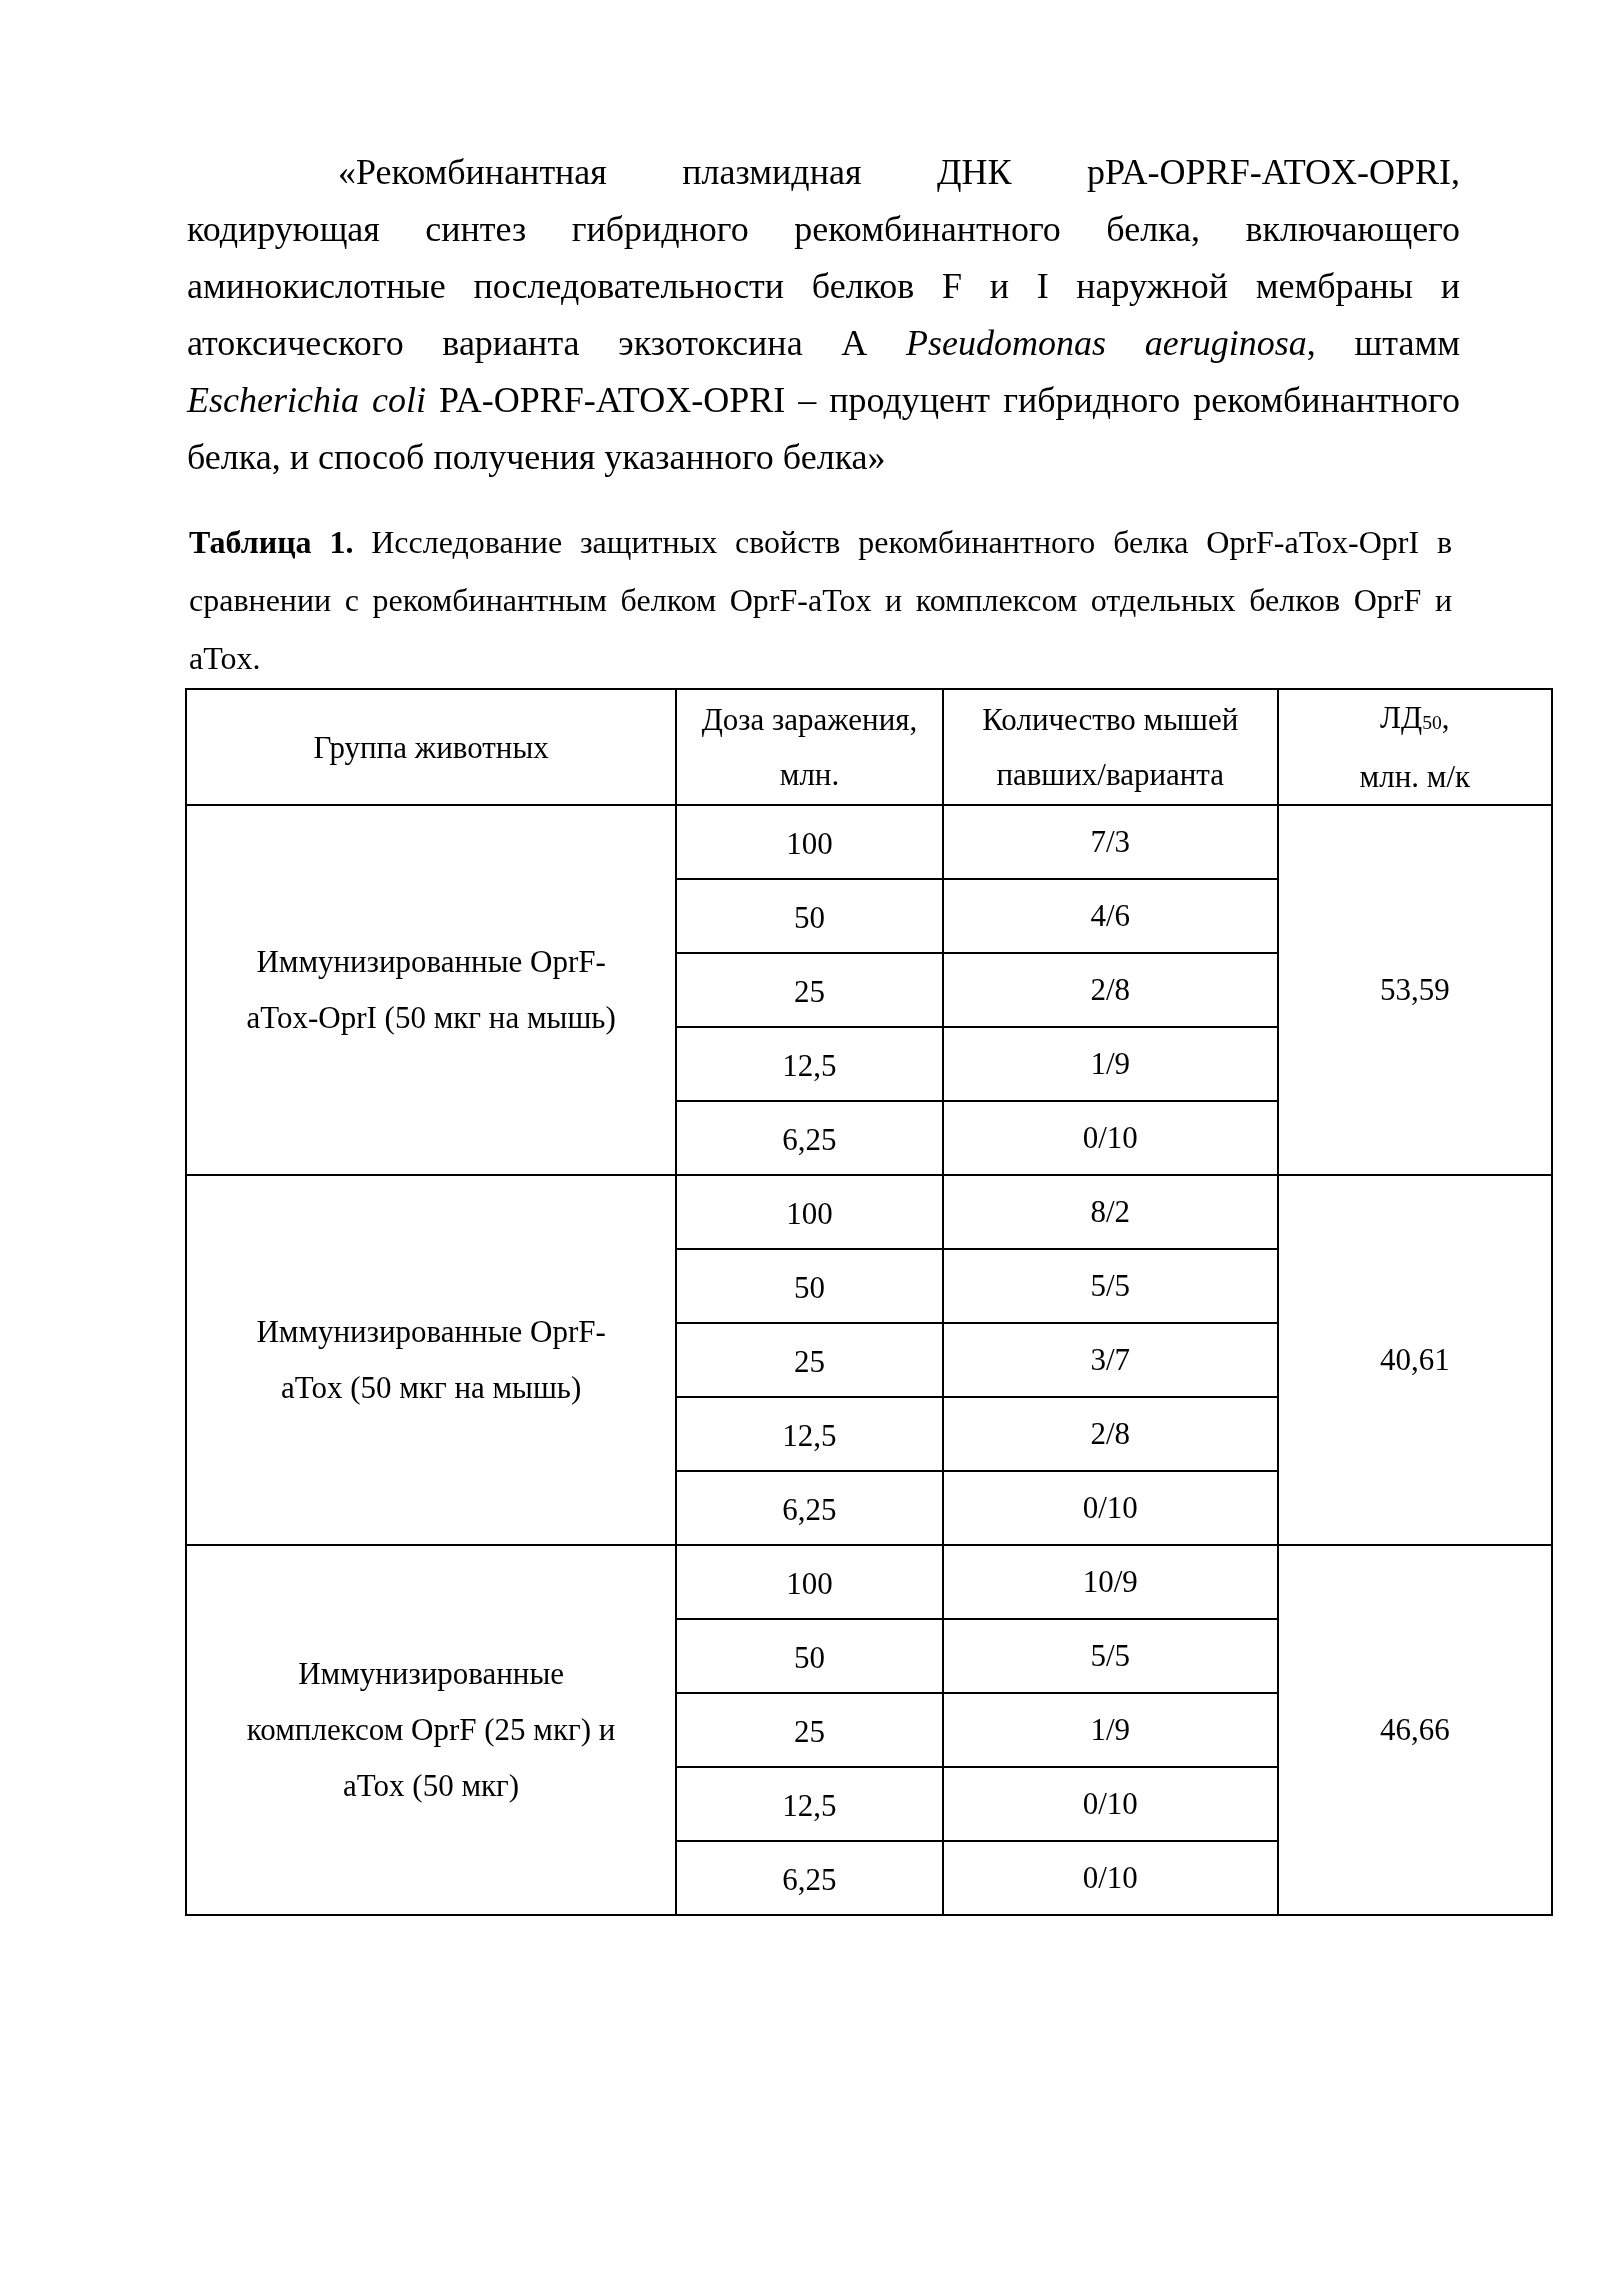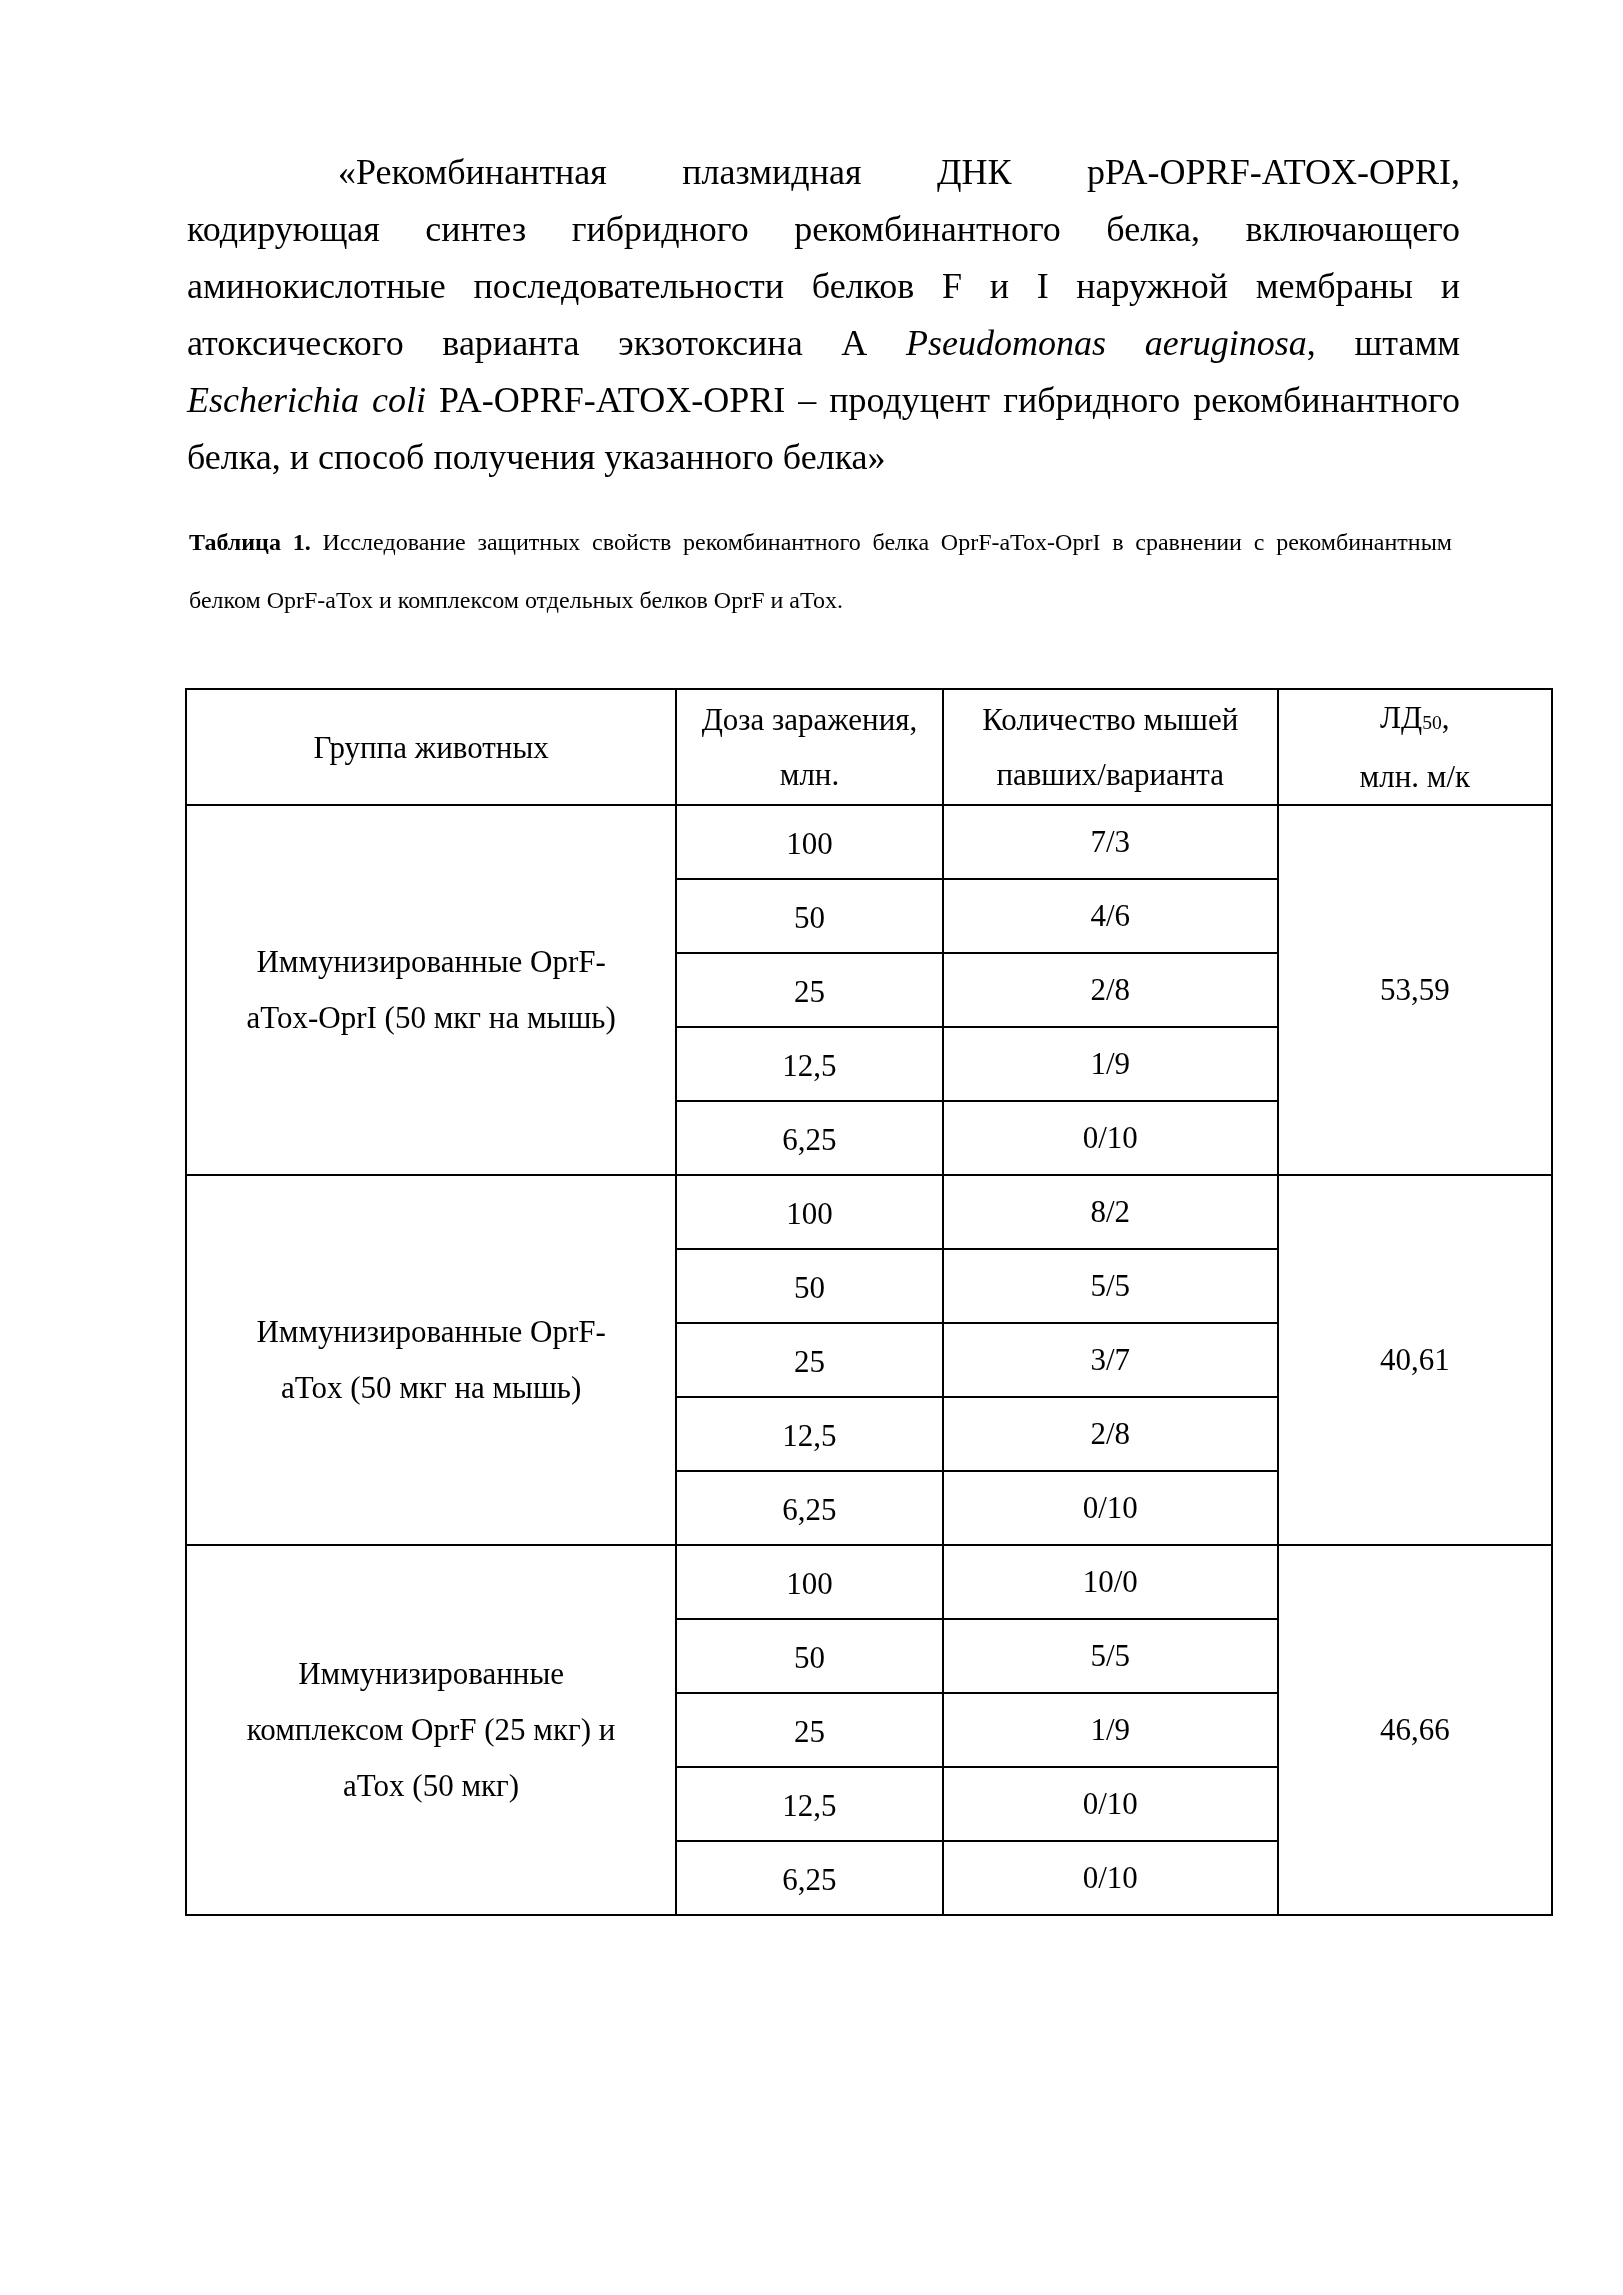--- a/index.html
+++ b/index.html
@@ -8,21 +8,21 @@
     font-family: "Liberation Serif", "DejaVu Serif", serif;
     color: #000;
   }
   .para {
     position: absolute; left: 187px; width: 1273px;
     font-size: 36px; line-height: 57px; text-align: justify;
   }
   .para .indent { display: inline-block; width: 151px; }
   .caption {
     position: absolute; left: 189px; top: 513px; width: 1263px;
-    font-size: 24px; line-height: 58px; text-align: justify;
+    font-size: 32px; line-height: 58px; text-align: justify;
   }
   .caption b { font-weight: bold; }
   table.data {
     position: absolute; left: 185px; top: 688px; width: 1368px;
     border-collapse: collapse; font-size: 31px;
   }
   table.data td, table.data th {
     border: 2px solid #000; text-align: center; vertical-align: middle;
     font-weight: normal; padding: 0 5.2px;
   }
@@ -99,21 +99,21 @@
       <td class="ratio">2/8</td>
     </tr>
     <tr>
       <td class="dose">6,25</td>
       <td class="ratio">0/10</td>
     </tr>
 
     <tr>
       <td class="group" rowspan="5"><span>Иммунизированные</span><br><span>комплексом OprF (25 мкг) и</span><br><span>aTox (50 мкг)</span></td>
       <td class="dose">100</td>
-      <td class="ratio">10/0</td>
+      <td class="ratio">10/9</td>
       <td rowspan="5">46,66</td>
     </tr>
     <tr>
       <td class="dose">50</td>
       <td class="ratio">5/5</td>
     </tr>
     <tr>
       <td class="dose">25</td>
       <td class="ratio">1/9</td>
     </tr>

